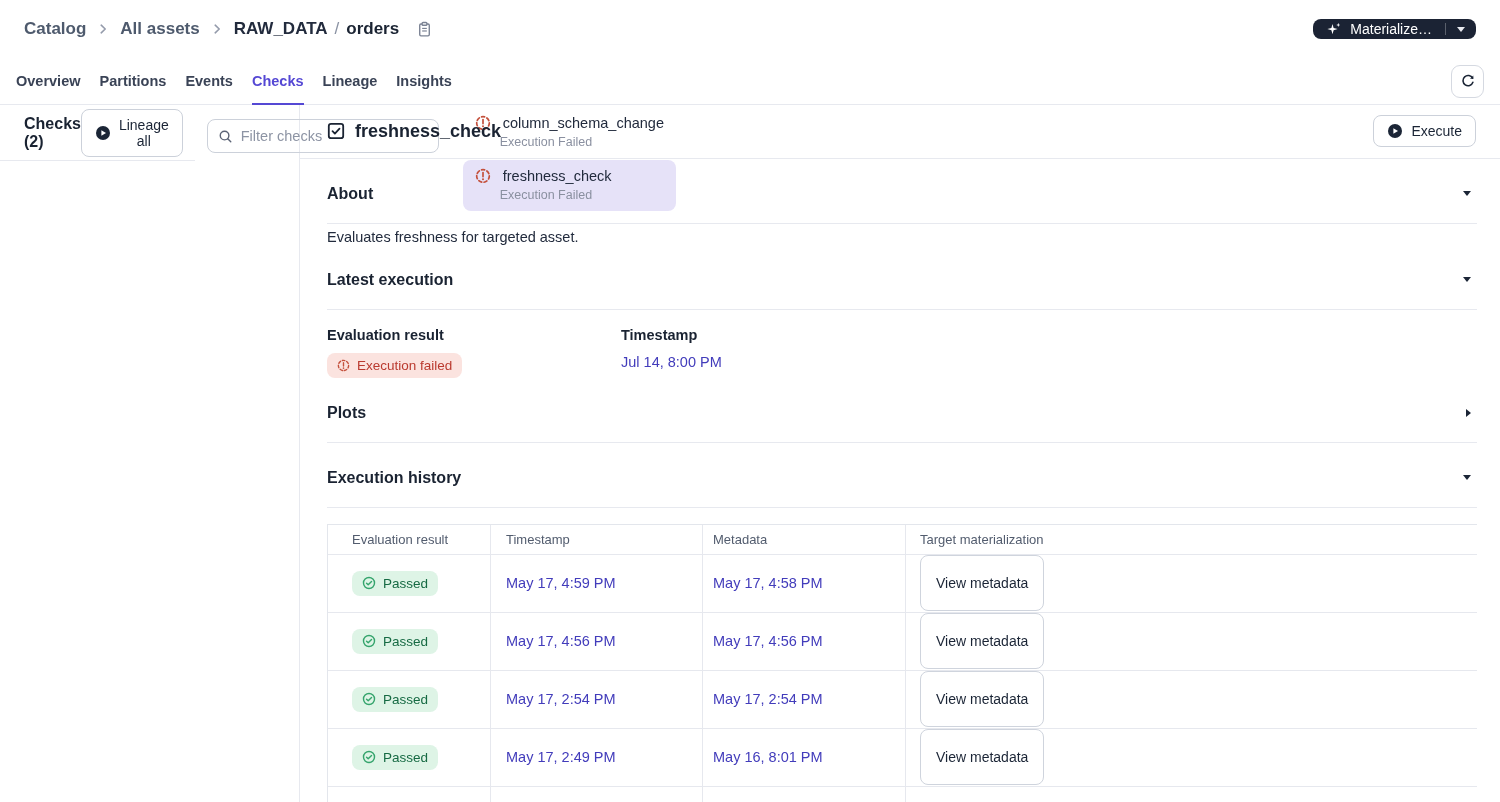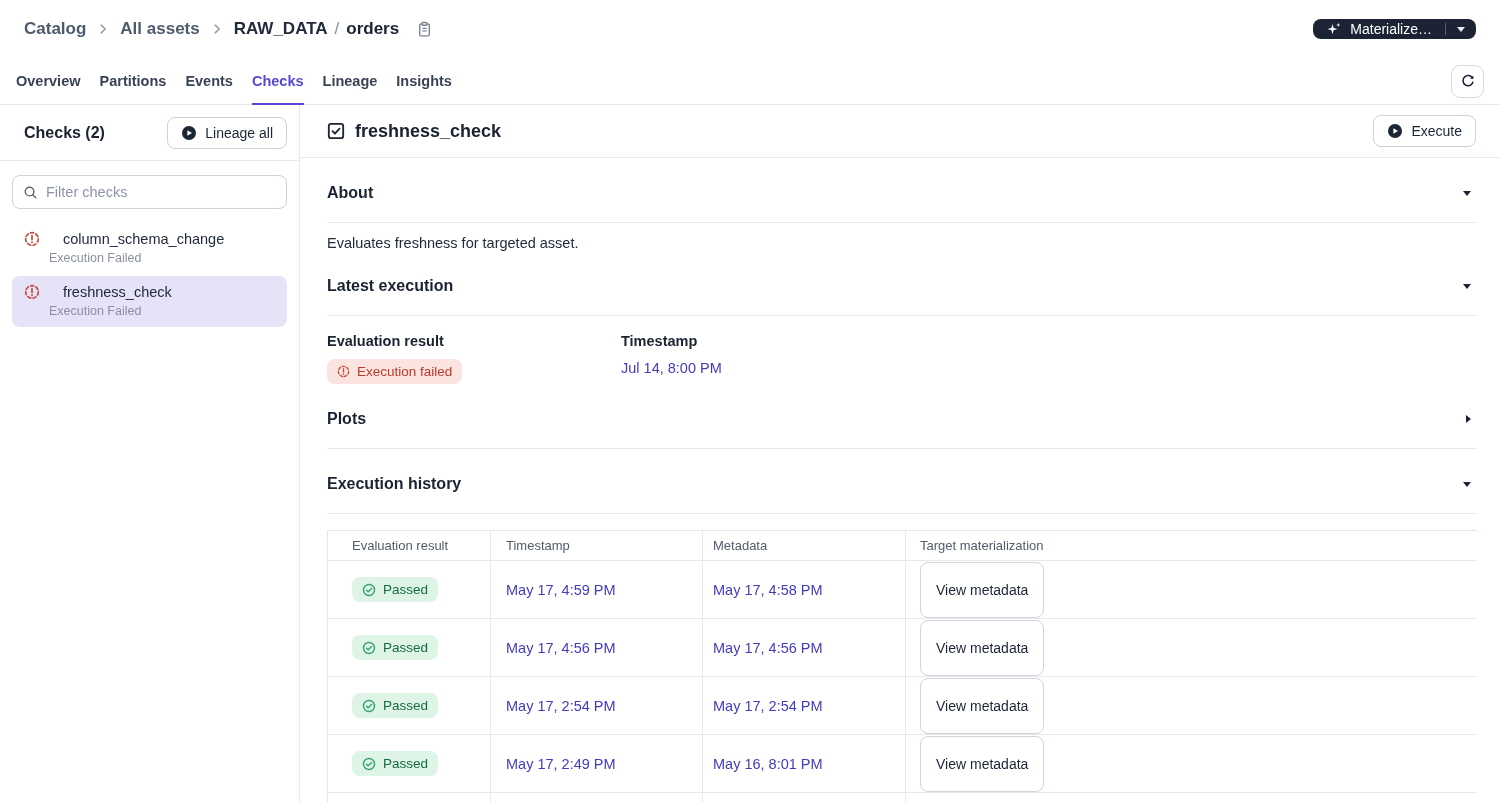--- a/index.html
+++ b/index.html
@@ -52,21 +52,21 @@
     content: ""; position: absolute; left: 0; right: 0; bottom: -1px;
     height: 2.5px; background: #5548d4;
   }
   .refresh-btn {
     align-self: center; width: 33px; height: 33px; border: 1px solid #d5d9e1;
     border-radius: 9px; background: #fff; display: flex; align-items: center;
     justify-content: center; cursor: pointer;
   }
   
   .content { display: flex; height: 697px; }
-  .sidebar { width: 300px; border-right: 1px solid #e7e9ef; display: flex; flex-direction: column; }
+  .sidebar { width: 300px; border-right: 1px solid #e7e9ef; display: flex; flex-direction: row; }
   .main { flex: 1; display: flex; flex-direction: column; }
   
   .sidebar-header {
     height: 56px; display: flex; align-items: center; justify-content: space-between;
     padding: 0 12px 0 24px; border-bottom: 1px solid #e7e9ef;
   }
   .sidebar-title { font-size: 16px; font-weight: 700; color: #1a2332; }
   .btn-outline {
     display: inline-flex; align-items: center; gap: 8px;
     border: 1px solid #ccd1da; border-radius: 8px; background: #fff;
@@ -79,40 +79,40 @@
     display: flex; align-items: center; gap: 8px; padding: 0 10px;
   }
   .filter-input {
     border: none; outline: none; flex: 1; font-size: 14.5px;
     font-family: inherit; color: #1b2536; background: transparent;
   }
   .filter-input::placeholder { color: #8d94a4; }
   .check-list { padding: 2px 12px; display: flex; flex-direction: column; gap: 2px; }
   .check-item { border-radius: 8px; padding: 8px 12px 9px 12px; cursor: pointer; }
   .check-item.selected { background: #e6e2f8; }
-  .check-item-row { display: flex; align-items: center; gap: 23px; }
+  .check-item-row { display: flex; align-items: center; gap: 12px; }
   .check-name { font-size: 14.5px; font-weight: 500; color: #222b3d; }
   .check-status { font-size: 12.5px; color: #8a90a0; margin-left: 25px; margin-top: 4px; }
   
   .main-header {
     height: 56px; display: flex; align-items: center; justify-content: space-between;
     padding: 0 24px 0 27px; border-bottom: 1px solid #e7e9ef;
   }
   .main-title-group { display: flex; align-items: center; gap: 10px; }
   .main-title { font-size: 18px; font-weight: 700; color: #1a2332; }
   .main-body { padding: 0 23px 0 27px; overflow: hidden; }
   .section-header {
     display: flex; align-items: center; justify-content: space-between;
     margin-top: 26px; padding-bottom: 20px; border-bottom: 1px solid #e7e9ef;
   }
   .section-title { font-size: 16px; font-weight: 700; color: #1a2332; }
   .caret-btn { background: none; border: none; cursor: pointer; padding: 4px 6px; display: flex; align-items: center; }
   .caret-down { width: 0; height: 0; border-left: 4.5px solid transparent; border-right: 4.5px solid transparent; border-top: 5.5px solid #1b2536; }
   .caret-right { width: 0; height: 0; border-top: 4.5px solid transparent; border-bottom: 4.5px solid transparent; border-left: 5.5px solid #1b2536; }
-  .about-text { margin-top: 12px; font-size: 14.5px; color: #222b3d; }
+  .about-text { margin-top: 5px; font-size: 14.5px; color: #222b3d; }
   .fields-row { display: flex; margin-top: 17px; }
   .field-col-1 { width: 294px; }
   .field-label { font-size: 14.5px; font-weight: 700; color: #1a2332; }
   .field-value { margin-top: 10px; }
   .link { color: #423cbb; font-size: 14.5px; text-decoration: none; cursor: pointer; }
   .badge {
     display: inline-flex; align-items: center; gap: 7px;
     border-radius: 8px; padding: 5px 10px; font-size: 13.5px; font-weight: 500;
   }
   .badge-failed { background: #fbe3df; color: #ba3a2f; }

